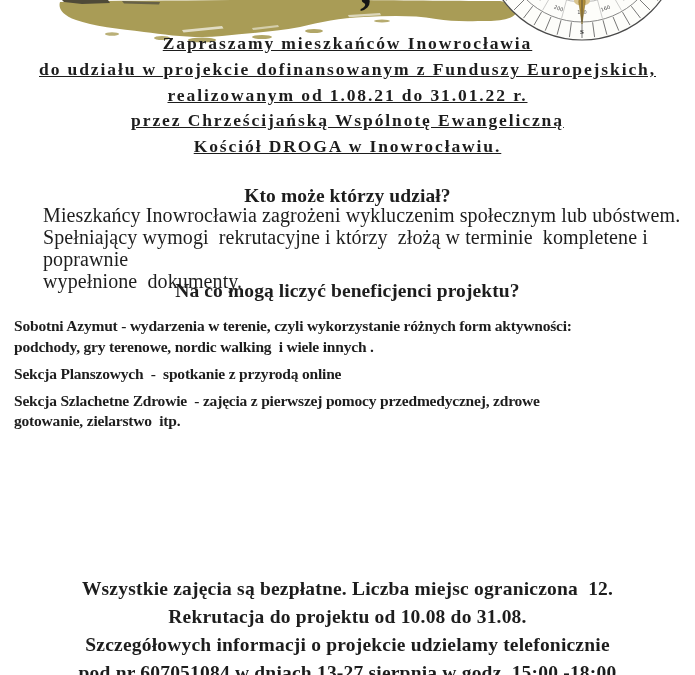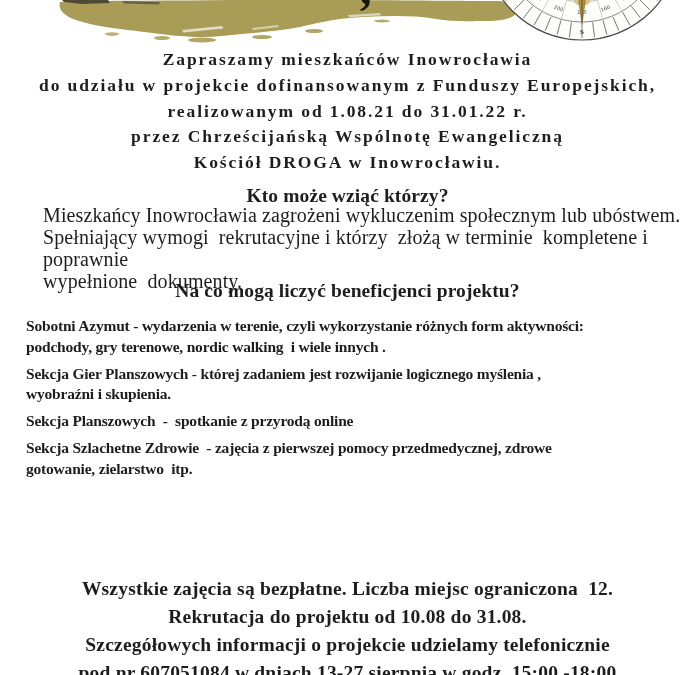--- a/index.html
+++ b/index.html
@@ -12,36 +12,36 @@
   .abs{position:absolute;}
   
   .brush-svg{left:52px;top:0;width:468px;height:46px;}
   .compass-svg{left:478px;top:0;width:217px;height:50px;}
   .cut-comma{
     left:360px;top:-34px;font-size:46px;font-weight:bold;color:#151515;
     line-height:1;letter-spacing:0;
   }
   
   .intro{
-    top:47px;left:0;right:0;text-align:center;
+    top:31px;left:0;right:0;text-align:center;
     font-weight:bold;font-size:17.5px;line-height:25.8px;
-    letter-spacing:1.9px;white-space:pre-wrap;
+    letter-spacing:1.9px;white-space:pre-wrap;text-decoration:underline;
   }
   .heading{
     left:0;right:0;text-align:center;font-weight:bold;font-size:19.5px;
     line-height:23px;letter-spacing:0.1px;
   }
   .who-heading{top:184px;}
   .who-body{
     top:204px;left:20px;right:6px;
     font-weight:normal;font-size:20px;line-height:22px;
     letter-spacing:0.1px;white-space:pre-wrap;margin-left:23px;
   }
   .benefits-heading{top:279px;}
-  .items{top:316px;left:26px;right:4px;}
+  .items{top:316px;left:14px;right:4px;}
   .items p{
     margin:0 0 6.5px 0;font-weight:bold;font-size:15.5px;line-height:20.5px;
     letter-spacing:-0.2px;white-space:pre-wrap;
   }
   .footer{
     top:575px;left:0;right:0;text-align:center;
     font-weight:bold;font-size:19.5px;line-height:28px;
     letter-spacing:0.2px;white-space:pre-wrap;
   }
   .dial-num{font-family:"DejaVu Sans",sans-serif;font-size:5px;fill:#4c4c4c;}
@@ -124,31 +124,29 @@
     <line x1="104" y1="0" x2="104" y2="22" stroke="#333" stroke-width="0.7"></line>
     <text class="south" x="104" y="34" text-anchor="middle">S</text>
   </svg>
 
   <div class="abs intro">Zapraszamy mieszkańców Inowrocławia
 do udziału w projekcie dofinansowanym z Funduszy Europejskich,
 realizowanym od 1.08.21 do 31.01.22 r.
 przez Chrześcijańską Wspólnotę Ewangeliczną
 Kościół DROGA w Inowrocławiu.</div>
 
-  <div class="abs heading who-heading">Kto może wziąć którzy?</div>
+  <div class="abs heading who-heading">Kto może którzy udział?</div>
   <div class="abs who-body">Mieszkańcy Inowrocławia zagrożeni wykluczenim społecznym lub ubóstwem.
 Spełniający wymogi  rekrutacyjne i którzy  złożą w terminie  kompletene i poprawnie
 wypełnione  dokumenty.</div>
 
   <div class="abs heading benefits-heading">Na co mogą liczyć beneficjenci projektu?</div>
   <div class="abs items">
     <p>Sobotni Azymut - wydarzenia w terenie, czyli wykorzystanie różnych form aktywności:
 podchody, gry terenowe, nordic walking  i wiele innych .</p>
-    <p>Sekcja Gier Planszowych - której zadaniem jest rozwijanie logicznego myślenia ,
-wyobraźni i skupienia.</p>
     <p>Sekcja Planszowych  -  spotkanie z przyrodą online</p>
     <p>Sekcja Szlachetne Zdrowie  - zajęcia z pierwszej pomocy przedmedycznej, zdrowe
 gotowanie, zielarstwo  itp.</p>
   </div>
 
   <div class="abs footer">Wszystkie zajęcia są bezpłatne. Liczba miejsc ograniczona  12.
 Rekrutacja do projektu od 10.08 do 31.08.
 Szczegółowych informacji o projekcie udzielamy telefonicznie
 pod nr 607051084 w dniach 13-27 sierpnia w godz. 15:00 -18:00</div>
 

